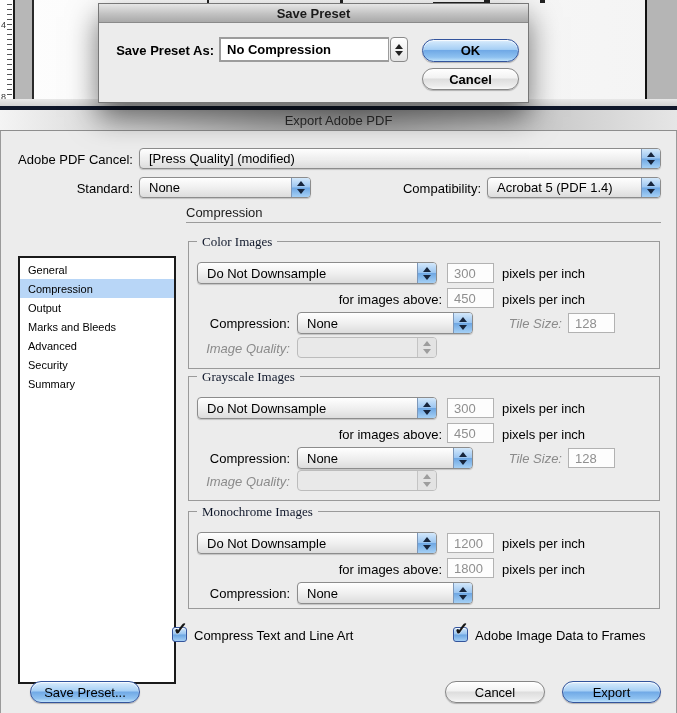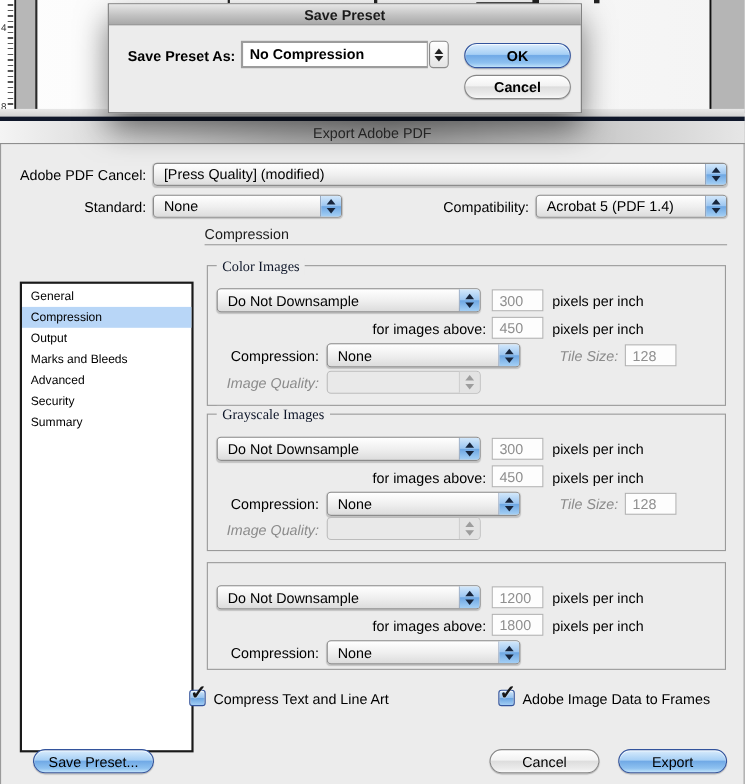--- a/index.html
+++ b/index.html
@@ -259,20 +259,21 @@
     <div class="lbl gray right" style="left:0;width:101px;top:97px">Image Quality:</div>
     <div class="popup disabled" style="left:108px;top:93px;width:140px;height:21px">
       <span class="stepper">
           <span class="tri-up"></span>
           <span class="tri-down"></span>
         </span>
     </div>
   </div>
 
   <div class="groupbox" style="top:401px;height:98px">
+    <div class="legend">Monochrome Images</div>
     <div class="popup" style="left:8px;top:20px;width:240px;height:22px">
       <span>Do Not Downsample</span>
       <span class="stepper">
           <span class="tri-up"></span>
           <span class="tri-down"></span>
         </span>
     </div>
     <div class="value-field" style="left:258px;top:21px;width:47px;height:20px">1200</div>
     <div class="lbl" style="left:313px;top:24px">pixels per inch</div>
     <div class="lbl right" style="left:100px;width:153px;top:50px">for images above:</div>

